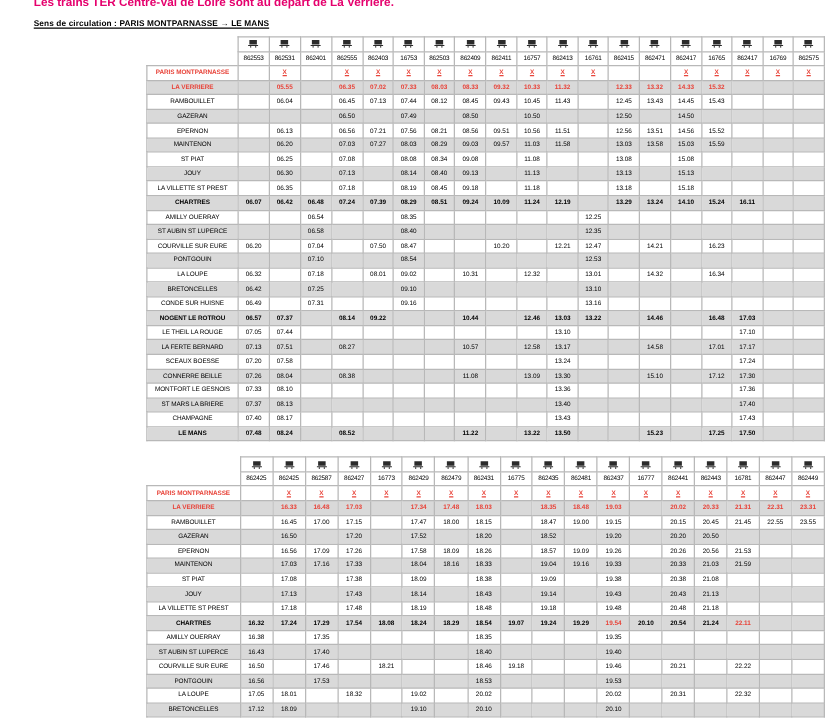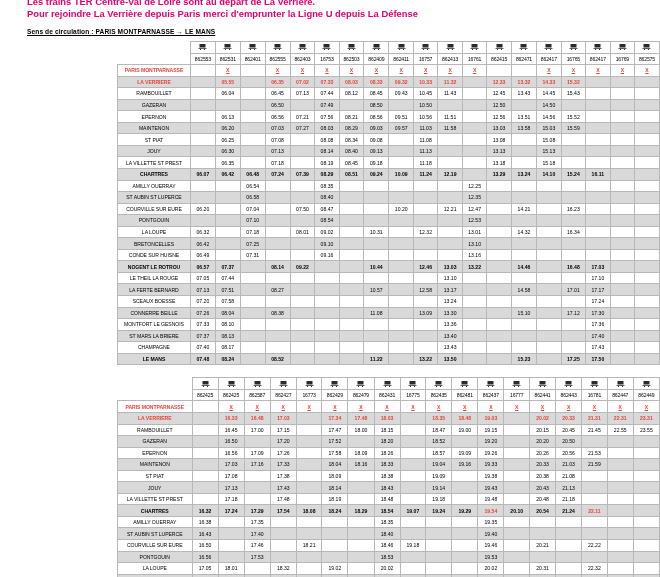--- a/index.html
+++ b/index.html
@@ -103,21 +103,20 @@
   td.redtime { color: #e8443a; font-weight: bold; }
   td.xmark { color: #e8443a; font-weight: bold; font-size: 5.4px; text-decoration: underline; }
 </style>
 </head>
 <body>
 
 <div class="page">
 
   <div class="notice">
     <div class="notice-line clipped">Les trains TER Centre-Val de Loire sont au départ de La Verrière.</div>
-    <div class="notice-line">Pour rejoindre La Verrière depuis Paris merci d'emprunter la Ligne U depuis La Défense</div>
   </div>
 
   <div class="direction">Sens de circulation : PARIS MONTPARNASSE → LE MANS</div>
 
   <div class="table-wrap">
     <table class="tt">
       <colgroup>
           <col class="stubcol">
           <col class="datacol">
           <col class="datacol">

